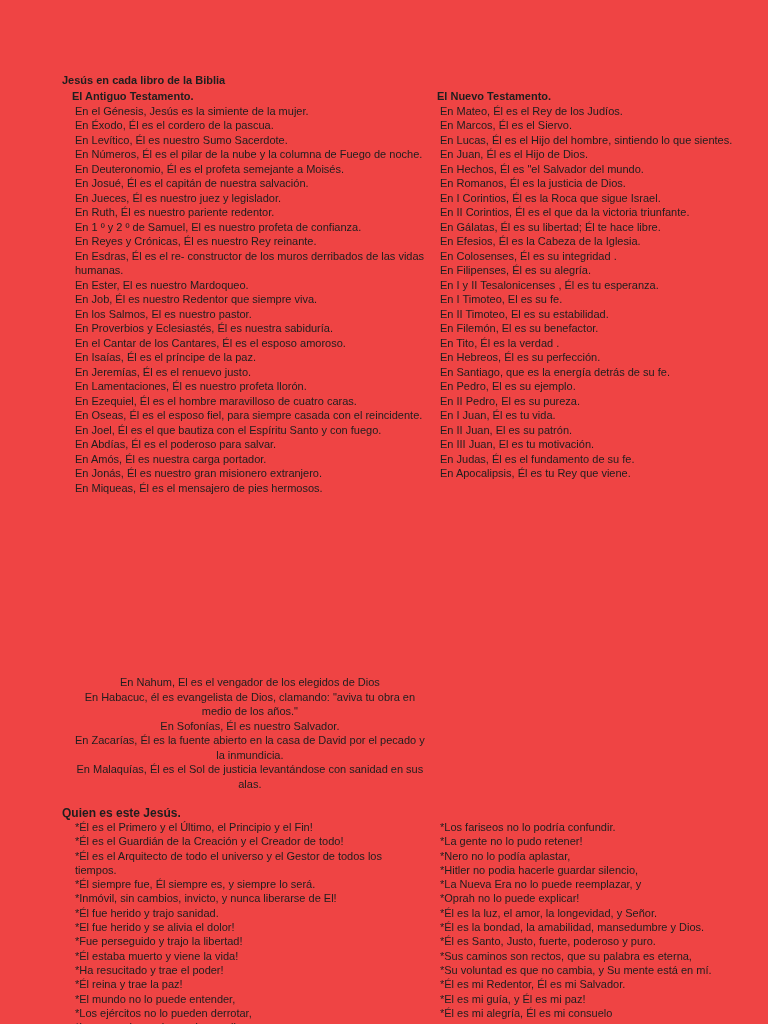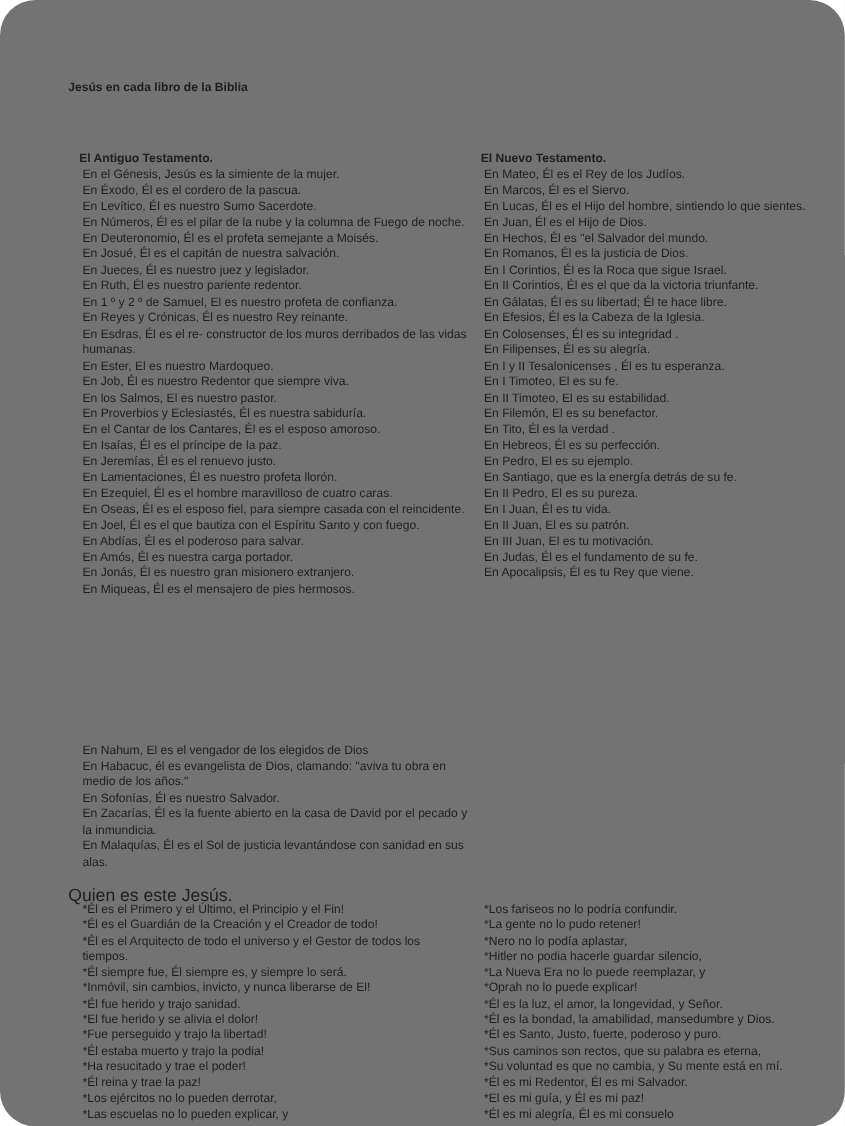--- a/index.html
+++ b/index.html
@@ -11,56 +11,54 @@
     width: 768px;
     height: 1024px;
     position: relative;
     overflow: hidden;
     font-family: "Liberation Sans", "DejaVu Sans", sans-serif;
     color: #1e1e1e;
   }
   .page {
     position: absolute;
     inset: 0;
-    background: #737373;
-    border-radius: 32px;
+    background: #ef4444;
   }
   .doc-title {
     position: absolute;
     left: 62px;
     top: 74px;
     font-size: 11px;
     font-weight: bold;
     white-space: nowrap;
   }
   .col {
     position: absolute;
     font-size: 11px;
   }
   .col .heading {
     font-weight: bold;
     line-height: 14.5px;
     white-space: nowrap;
-    margin-top: 48px;
   }
   .col .line {
     line-height: 14.5px;
     white-space: nowrap;
     padding-left: 3px;
   }
   #ot-col   { left: 72px;  top: 89px;  }
   #nt-col   { left: 437px; top: 89px;  }
   #cont-col { left: 75px;  top: 675px; }
-  #cont-col .line { padding-left: 0; line-height: 14.5px; }
+  #cont-col .line { padding-left: 0; line-height: 14.5px; text-align: center; }
   .who-heading {
     position: absolute;
     left: 62px;
     top: 806px;
-    font-size: 16px;
-    font-weight: normal;
+    font-size: 12px;
+    font-weight: bold;
     white-space: nowrap;
   }
   #who-left  { left: 75px;  top: 820px; }
   #who-right { left: 440px; top: 820px; }
   #who-left .line, #who-right .line {
     padding-left: 0;
     line-height: 14.3px;
   }
 </style>
 </head>
@@ -117,22 +115,22 @@
         <div class="line">En Gálatas, Él es su libertad; Él te hace libre.</div>
         <div class="line">En Efesios, Él es la Cabeza de la Iglesia.</div>
         <div class="line">En Colosenses, Él es su integridad .</div>
         <div class="line">En Filipenses, Él es su alegría.</div>
         <div class="line">En I y II Tesalonicenses , Él es tu esperanza.</div>
         <div class="line">En I Timoteo, El es su fe.</div>
         <div class="line">En II Timoteo, El es su estabilidad.</div>
         <div class="line">En Filemón, El es su benefactor.</div>
         <div class="line">En Tito, Él es la verdad .</div>
         <div class="line">En Hebreos, Él es su perfección.</div>
+        <div class="line">En Santiago, que es la energía detrás de su fe.</div>
         <div class="line">En Pedro, El es su ejemplo.</div>
-        <div class="line">En Santiago, que es la energía detrás de su fe.</div>
         <div class="line">En II Pedro, El es su pureza.</div>
         <div class="line">En I Juan, Él es tu vida.</div>
         <div class="line">En II Juan, El es su patrón.</div>
         <div class="line">En III Juan, El es tu motivación.</div>
         <div class="line">En Judas, Él es el fundamento de su fe.</div>
         <div class="line">En Apocalipsis, Él es tu Rey que viene.</div>
       </div>
   </div>
 
   <div class="col" id="cont-col">
@@ -154,23 +152,24 @@
     <div>
         <div class="line">*Él es el Primero y el Último, el Principio y el Fin!</div>
         <div class="line">*Él es el Guardián de la Creación y el Creador de todo!</div>
         <div class="line">*Él es el Arquitecto de todo el universo y el Gestor de todos los</div>
         <div class="line">tiempos.</div>
         <div class="line">*Él siempre fue, Él siempre es, y siempre lo será.</div>
         <div class="line">*Inmóvil, sin cambios, invicto, y nunca liberarse de El!</div>
         <div class="line">*Él fue herido y trajo sanidad.</div>
         <div class="line">*El fue herido y se alivia el dolor!</div>
         <div class="line">*Fue perseguido y trajo la libertad!</div>
-        <div class="line">*Él estaba muerto y trajo la podia!</div>
+        <div class="line">*Él estaba muerto y viene la vida!</div>
         <div class="line">*Ha resucitado y trae el poder!</div>
         <div class="line">*Él reina y trae la paz!</div>
+        <div class="line">*El mundo no lo puede entender,</div>
         <div class="line">*Los ejércitos no lo pueden derrotar,</div>
         <div class="line">*Las escuelas no lo pueden explicar, y</div>
       </div>
   </div>
 
   <div class="col" id="who-right">
     <div>
         <div class="line">*Los fariseos no lo podría confundir.</div>
         <div class="line">*La gente no lo pudo retener!</div>
         <div class="line">*Nero no lo podía aplastar,</div>

